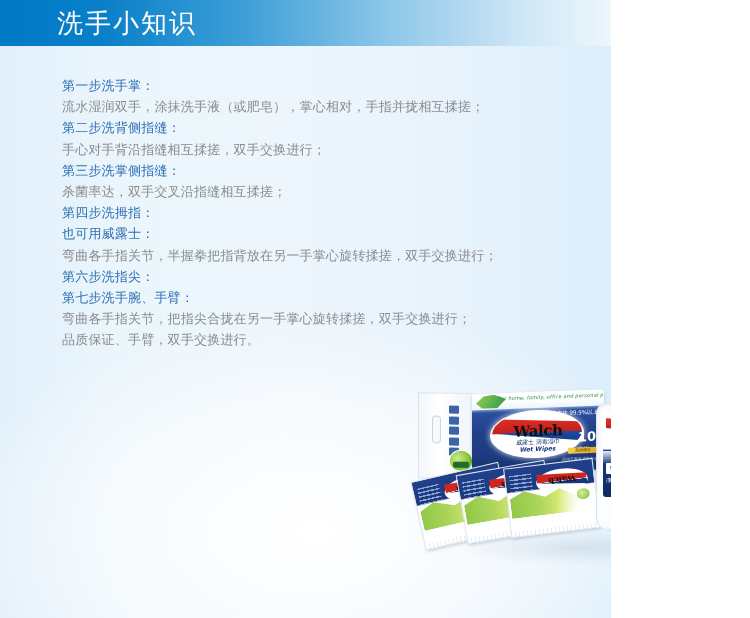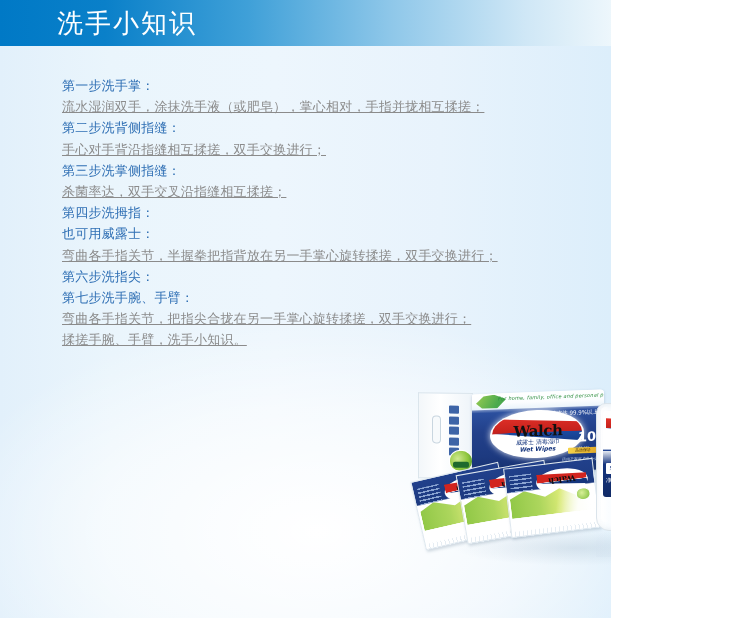--- a/index.html
+++ b/index.html
@@ -34,21 +34,21 @@
   .steps{
     position:absolute;left:62px;top:75px;width:640px;
   }
   .line{
     font-size:13px;
     line-height:21.2px;
     white-space:nowrap;
     letter-spacing:0.2px;
   }
   .line.head{color:#2f6fb4;}
-  .line.body{color:#8b8b8b;text-decoration:underline;}
+  .line.body{color:#8b8b8b;}
 
   
   .caption{
     position:absolute;left:110px;top:438px;
     font-size:15px;line-height:21.5px;color:#2f6fb4;
     letter-spacing:0.2px;
   }
 
   
   .product{
@@ -346,21 +346,21 @@
     <div class="line head">第二步洗背侧指缝：</div>
     <div class="line body">手心对手背沿指缝相互揉搓，双手交换进行；</div>
     <div class="line head">第三步洗掌侧指缝：</div>
     <div class="line body">杀菌率达，双手交叉沿指缝相互揉搓；</div>
     <div class="line head">第四步洗拇指：</div>
     <div class="line head">也可用威露士：</div>
     <div class="line body">弯曲各手指关节，半握拳把指背放在另一手掌心旋转揉搓，双手交换进行；</div>
     <div class="line head">第六步洗指尖：</div>
     <div class="line head">第七步洗手腕、手臂：</div>
     <div class="line body">弯曲各手指关节，把指尖合拢在另一手掌心旋转揉搓，双手交换进行；</div>
-    <div class="line body">揉搓手腕、手臂，洗手小知识。</div>
+    <div class="line body">品质保证、手臂，双手交换进行。</div>
   </div>
 
 
   <div class="product">
     <div class="shadow-floor"></div>
 
     <div class="box">
       <div class="box-left">
         <div class="box-handle"></div>
         <div class="icon-col">

